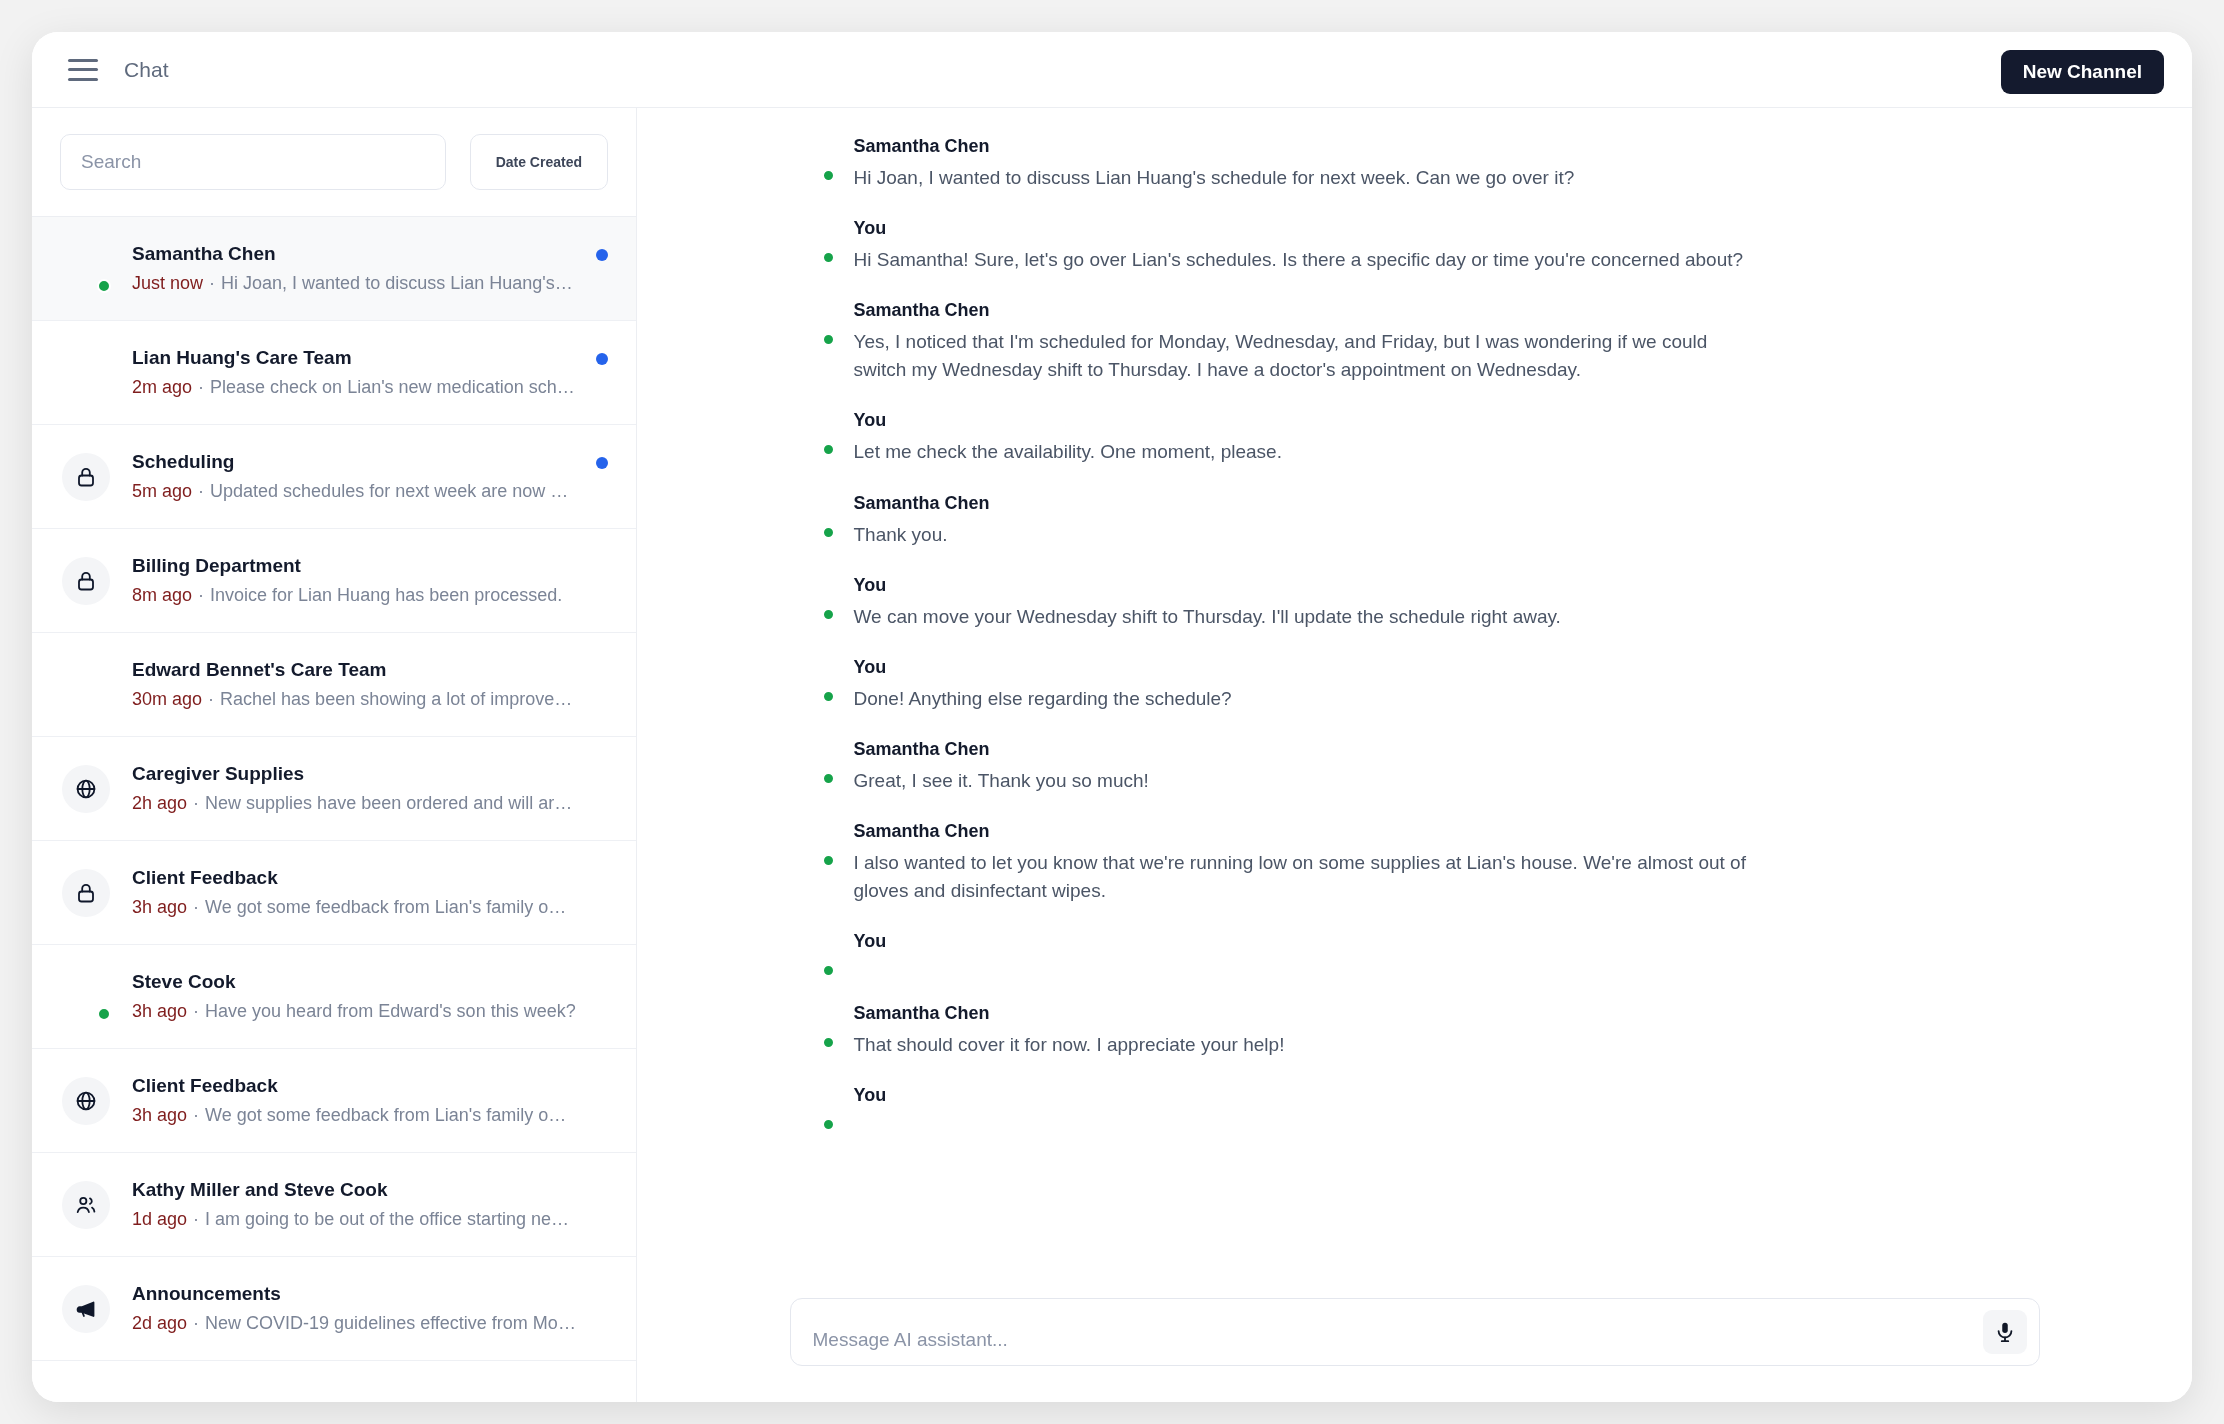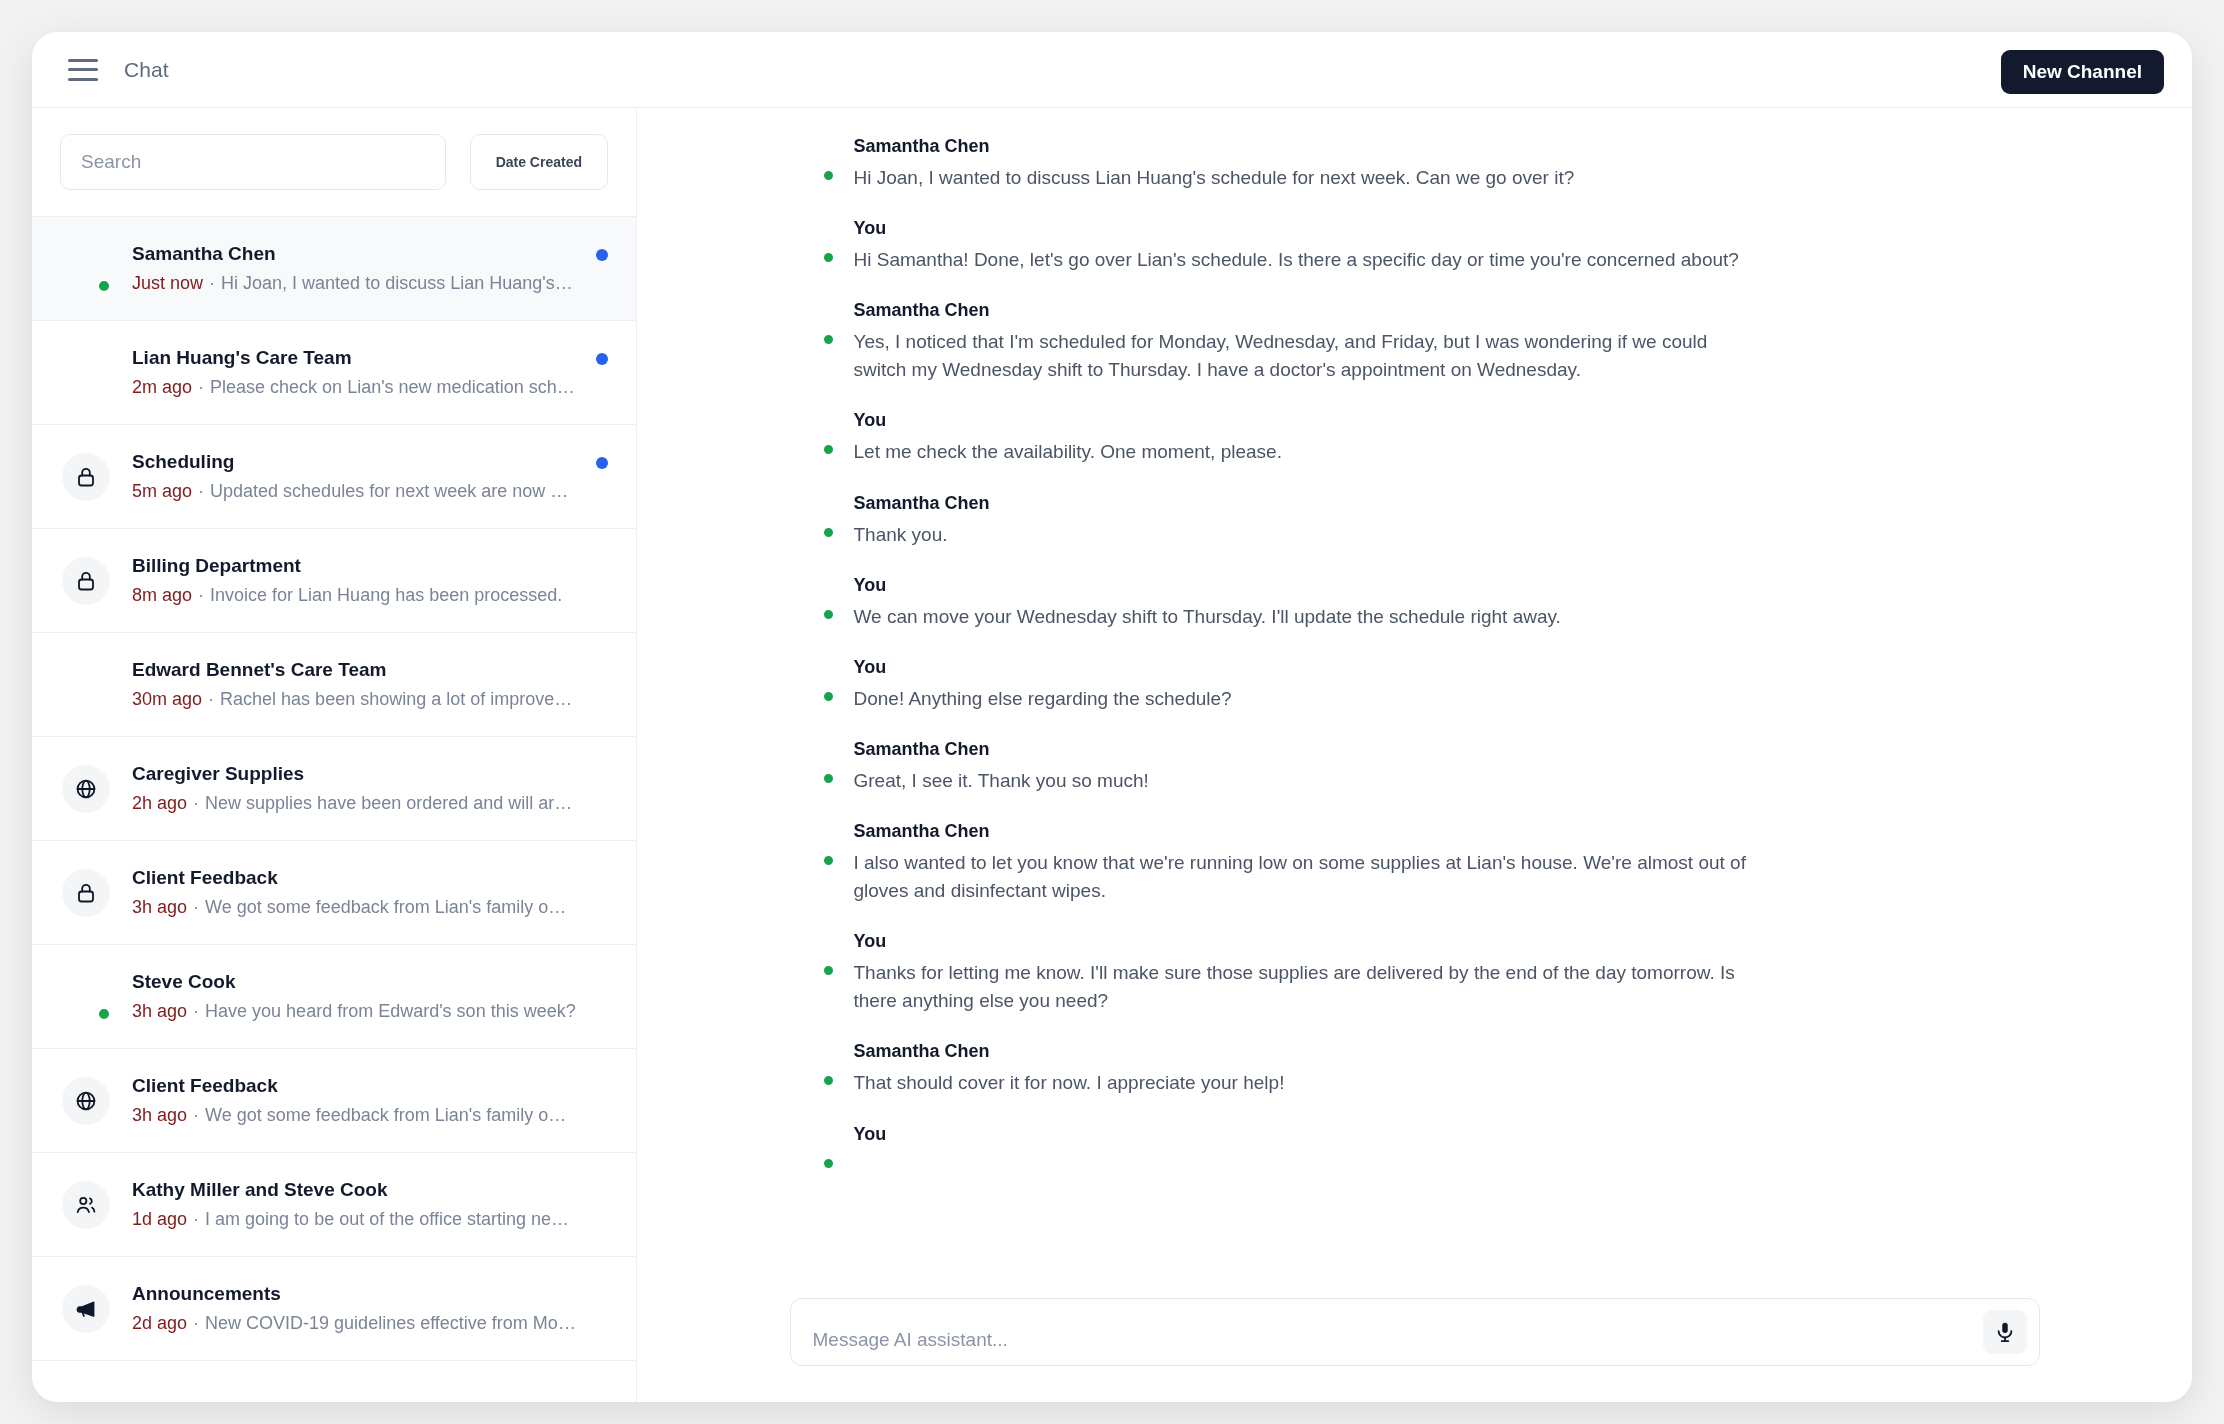--- a/index.html
+++ b/index.html
@@ -503,21 +503,21 @@
               <div class="msg-text">Hi Joan, I wanted to discuss Lian Huang's schedule for next week. Can we go over it?</div>
             </div>
           </div>
           <div class="msg">
             <div class="msg-avatar">
               <span class="photo"><span class="av"><span class="bg" style="background:linear-gradient(160deg,#d8d5ca,#efece7)"></span><span class="hair" style="left:16%;top:6%;width:68%;height:62%;background:#2b2320"></span><span class="face" style="left:27%;top:17%;width:46%;height:50%;background:#c98f68"></span><span class="body" style="width:84%;height:36%;background:#2f3640"></span></span></span>
               <span class="presence" style="background: rgb(22, 163, 74);"></span>
             </div>
             <div class="msg-body">
               <div class="msg-author">You</div>
-              <div class="msg-text">Hi Samantha! Done, let's go over Lian's schedule. Is there a specific day or time you're concerned about?</div>
+              <div class="msg-text">Hi Samantha! Sure, let's go over Lian's schedules. Is there a specific day or time you're concerned about?</div>
             </div>
           </div>
           <div class="msg">
             <div class="msg-avatar">
               <span class="photo"><span class="av"><span class="bg" style="background:linear-gradient(160deg,#cfc8bf,#efece7)"></span><span class="hair" style="left:16%;top:6%;width:68%;height:62%;background:#3a2a24"></span><span class="face" style="left:27%;top:17%;width:46%;height:50%;background:#e3b496"></span><span class="body" style="width:84%;height:36%;background:#b9866a"></span></span></span>
               <span class="presence" style="background: rgb(22, 163, 74);"></span>
             </div>
             <div class="msg-body">
               <div class="msg-author">Samantha Chen</div>
               <div class="msg-text">Yes, I noticed that I'm scheduled for Monday, Wednesday, and Friday, but I was wondering if we could switch my Wednesday shift to Thursday. I have a doctor's appointment on Wednesday.</div>
@@ -583,21 +583,20 @@
               <div class="msg-text">I also wanted to let you know that we're running low on some supplies at Lian's house. We're almost out of gloves and disinfectant wipes.</div>
             </div>
           </div>
           <div class="msg">
             <div class="msg-avatar">
               <span class="photo"><span class="av"><span class="bg" style="background:linear-gradient(160deg,#d8d5ca,#efece7)"></span><span class="hair" style="left:16%;top:6%;width:68%;height:62%;background:#2b2320"></span><span class="face" style="left:27%;top:17%;width:46%;height:50%;background:#c98f68"></span><span class="body" style="width:84%;height:36%;background:#2f3640"></span></span></span>
               <span class="presence" style="background: rgb(22, 163, 74);"></span>
             </div>
             <div class="msg-body">
               <div class="msg-author">You</div>
-              <div class="msg-text">Thanks for letting me know. I'll make sure those supplies are delivered by the end of the day tomorrow. Is there anything else you need?</div>
             </div>
           </div>
           <div class="msg">
             <div class="msg-avatar">
               <span class="photo"><span class="av"><span class="bg" style="background:linear-gradient(160deg,#cfc8bf,#efece7)"></span><span class="hair" style="left:16%;top:6%;width:68%;height:62%;background:#3a2a24"></span><span class="face" style="left:27%;top:17%;width:46%;height:50%;background:#e3b496"></span><span class="body" style="width:84%;height:36%;background:#b9866a"></span></span></span>
               <span class="presence" style="background: rgb(22, 163, 74);"></span>
             </div>
             <div class="msg-body">
               <div class="msg-author">Samantha Chen</div>
               <div class="msg-text">That should cover it for now. I appreciate your help!</div>

